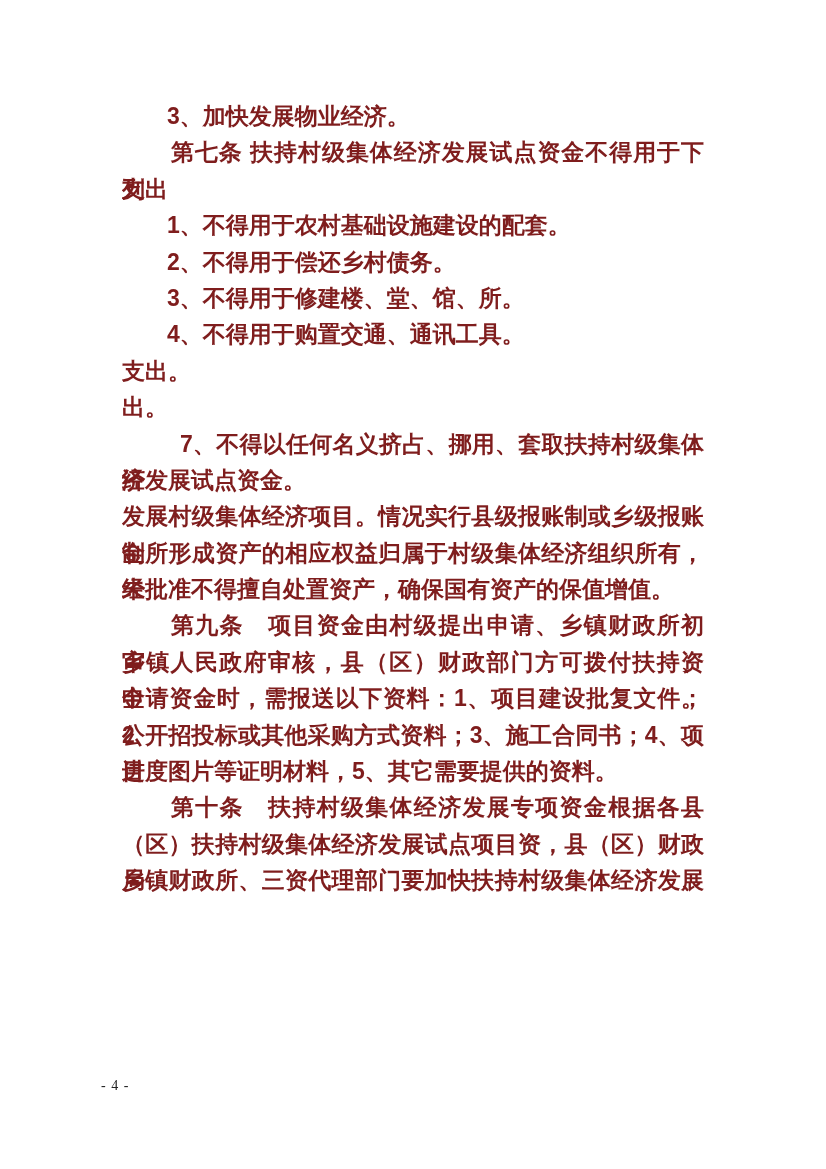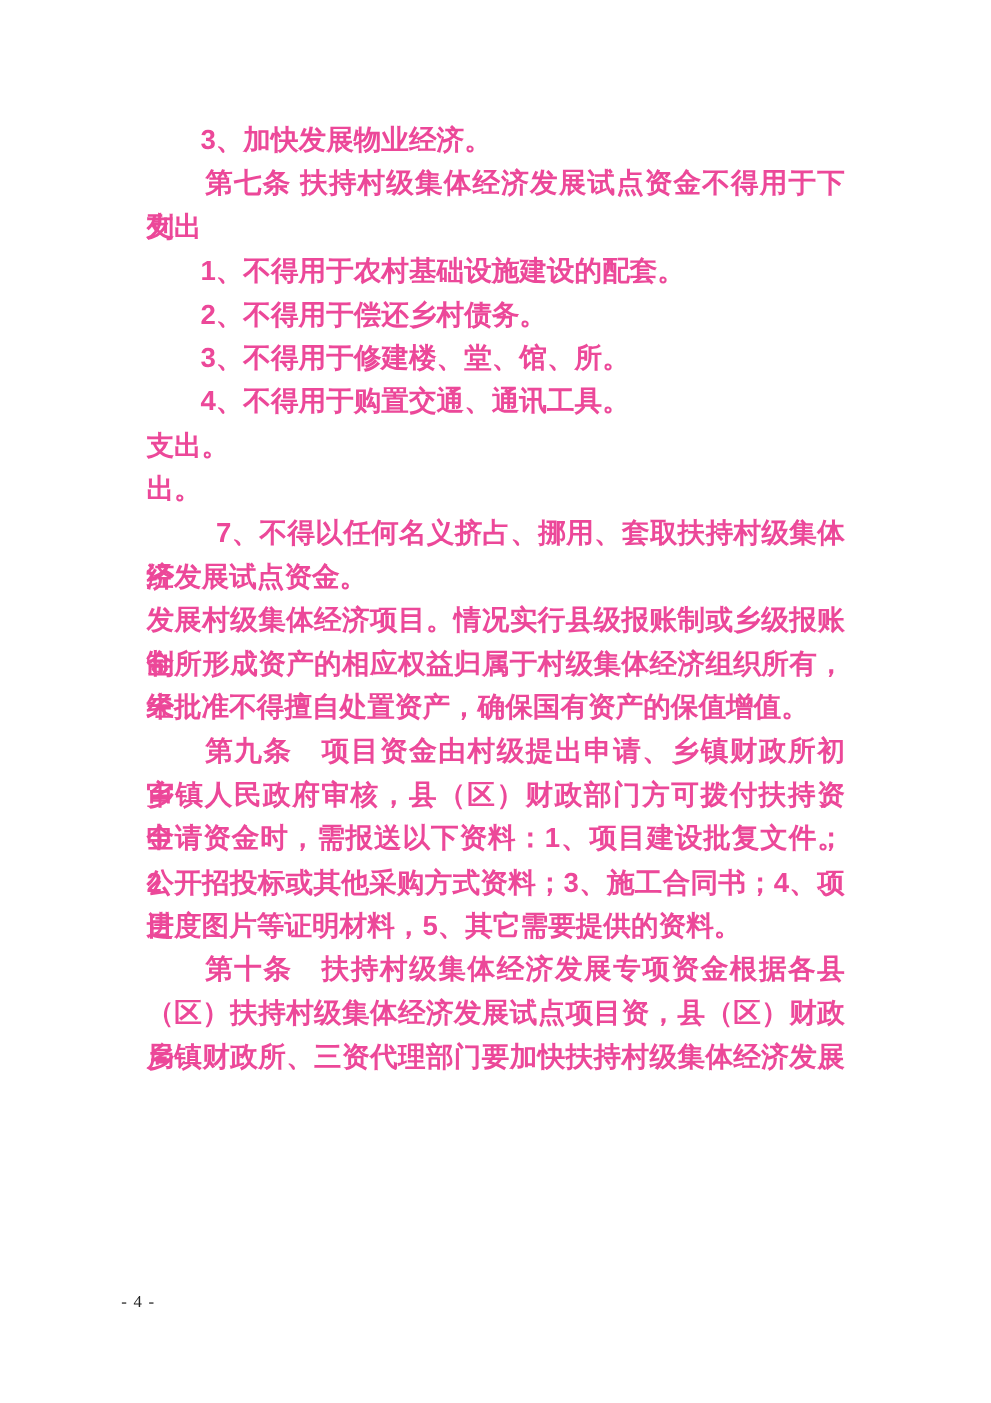--- a/index.html
+++ b/index.html
@@ -16,21 +16,21 @@
     font-family: "Liberation Sans", sans-serif;
   }
   .doc-body {
     position: absolute;
     left: 122px;
     top: 98px;
     width: 582px;
     font-size: 23px;
     font-weight: bold;
     line-height: 36.4px;
-    color: #ec4899;
+    color: #7f1d1d;
     overflow: hidden;
   }
   .ln {
     width: 582px;
     height: 36.4px;
     text-align: left;
     white-space: pre;
   }
   
   .j {

